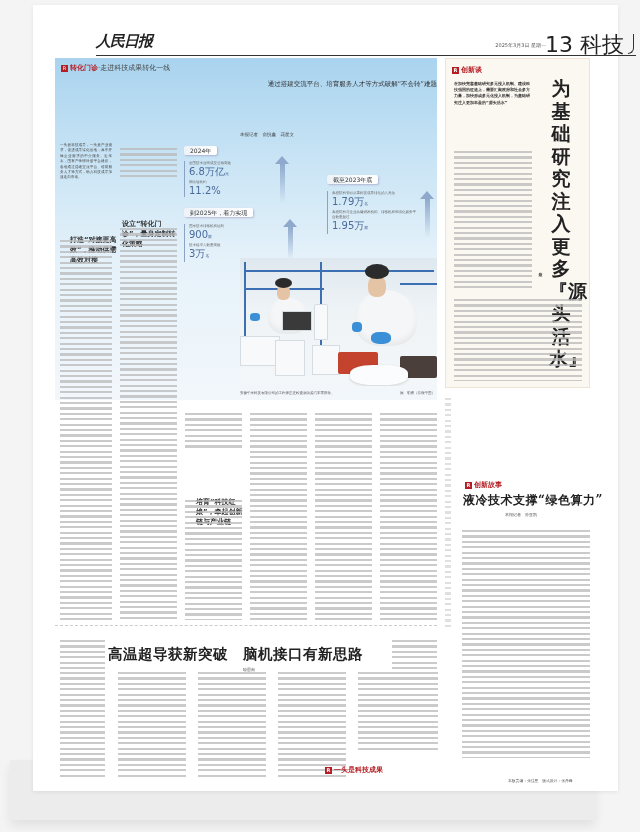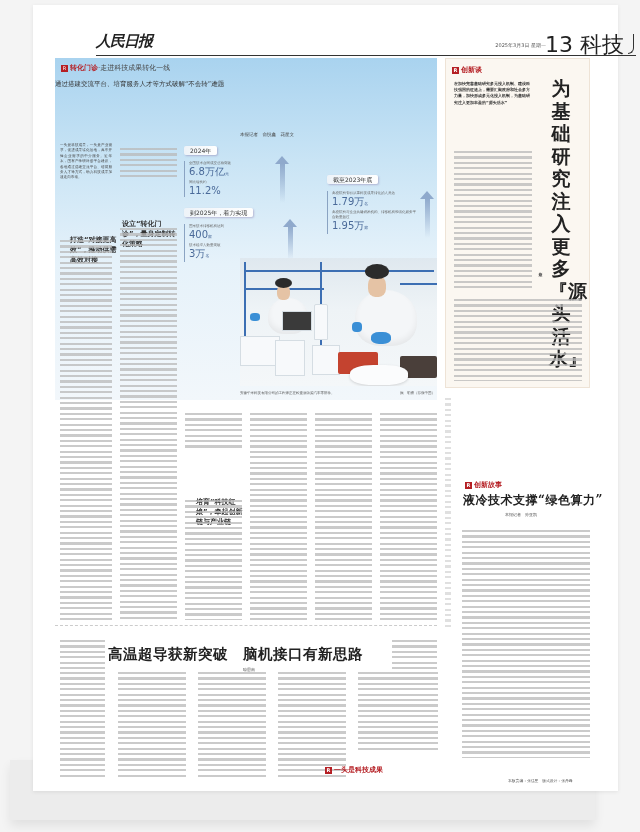--- a/index.html
+++ b/index.html
@@ -15,21 +15,21 @@
     .hdr-date { position: absolute; right: 90px; top: 14px; font-size: 5px; color: #555; font-family: "DejaVu Sans", sans-serif; }
     .hdr-page { position: absolute; right: 12px; top: 2px; font-family: "DejaVu Sans", sans-serif; font-size: 22px; color: #222; }
     .hdr-bracket { position: absolute; right: 2px; top: 6px; width: 6px; height: 20px; border-right: 1.5px solid #333; border-bottom: 1.5px solid #333; border-bottom-right-radius: 6px; }
 
     
     .hero { position: absolute; left: 55px; top: 58px; width: 382px; height: 342px; background: linear-gradient(180deg, #a9d3ef 0%, #c9e4f5 30%, #e6f2fa 60%, #f2f7fb 100%); overflow: hidden; }
     .kicker { position: absolute; left: 6px; top: 5px; font-size: 7px; color: #b51f24; font-family: "DejaVu Sans", sans-serif; }
     .kicker b { font-weight: bold; }
     .kicker .rest { color: #444; }
     .r-badge { display: inline-block; width: 7px; height: 7px; background: #b51f24; color: #fff; font-size: 5px; line-height: 7px; text-align: center; margin-right: 2px; vertical-align: middle; }
-    .subhead { position: absolute; left: 0; width: 100%; top: 22px; text-align: left; font-size: 6.5px; color: #333; font-family: "DejaVu Sans", sans-serif; }
+    .subhead { position: absolute; left: 0; width: 100%; top: 22px; text-align: right; font-size: 6.5px; color: #333; font-family: "DejaVu Sans", sans-serif; }
     .headline { position: absolute; left: 0; width: 100%; top: 34px; text-align: center; font-family: "DejaVu Sans", sans-serif; font-weight: bold; font-size: 26px; letter-spacing: 3px; color: #1a1a1a; }
     .byline { position: absolute; left: 185px; top: 74px; font-size: 4.5px; color: #444; }
 
     .stat-label { position: absolute; height: 9px; padding: 1px 6px; font-size: 6px; color: #333; background: linear-gradient(90deg, #eef3f8, #ffffff); border-radius: 2px; box-shadow: 1px 1px 2px rgba(120,90,150,0.35); font-family: "DejaVu Sans", sans-serif; }
     .stat-block { position: absolute; border-left: 1.5px solid #8aa3c2; padding-left: 4px; font-family: "DejaVu Sans", sans-serif; }
     .stat-desc { font-size: 3.5px; color: #666; line-height: 5px; }
     .stat-val { font-size: 10px; color: #4a6a99; line-height: 12px; }
     .stat-val small { font-size: 4px; }
     .arrow-up { position: absolute; width: 5px; background: linear-gradient(180deg, #8fa9cc, rgba(143,169,204,0)); }
     .arrow-up::before { content: ""; position: absolute; left: -5px; top: -7px; border-left: 7.5px solid transparent; border-right: 7.5px solid transparent; border-bottom: 8px solid #8fa9cc; }
@@ -98,21 +98,21 @@
     <div class="stat-desc">全国技术合同成交总额突破</div>
     <div class="stat-val"><span>6.8万亿</span><small>元</small></div>
     <div class="stat-desc">同比增长约</div>
     <div class="stat-val"><span>11.2%</span></div>
   </div>
   <div class="arrow-up" style="left:225px; top:105px; height:40px;"></div>
 
   <div class="stat-label" style="left:129px; top:150px;">到2025年，着力实现</div>
   <div class="stat-block" style="left:129px; top:166px;">
     <div class="stat-desc">国家技术转移机构达到</div>
-    <div class="stat-val"><span>400</span><small>家</small></div>
+    <div class="stat-val"><span>900</span><small>家</small></div>
     <div class="stat-desc">技术经理人数量突破</div>
     <div class="stat-val"><span>3万</span><small>名</small></div>
   </div>
   <div class="arrow-up" style="left:233px; top:168px; height:34px;"></div>
 
   <div class="stat-label" style="left:272px; top:117px;">截至2023年底</div>
   <div class="stat-block" style="left:272px; top:133px; width:90px;">
     <div class="stat-desc">高校院所专职从事科技成果转化的人员达</div>
     <div class="stat-val"><span>1.79万</span><small>名</small></div>
     <div class="stat-desc">高校院所与企业共建研发机构、转移机构和转化服务平台数量超过</div>

